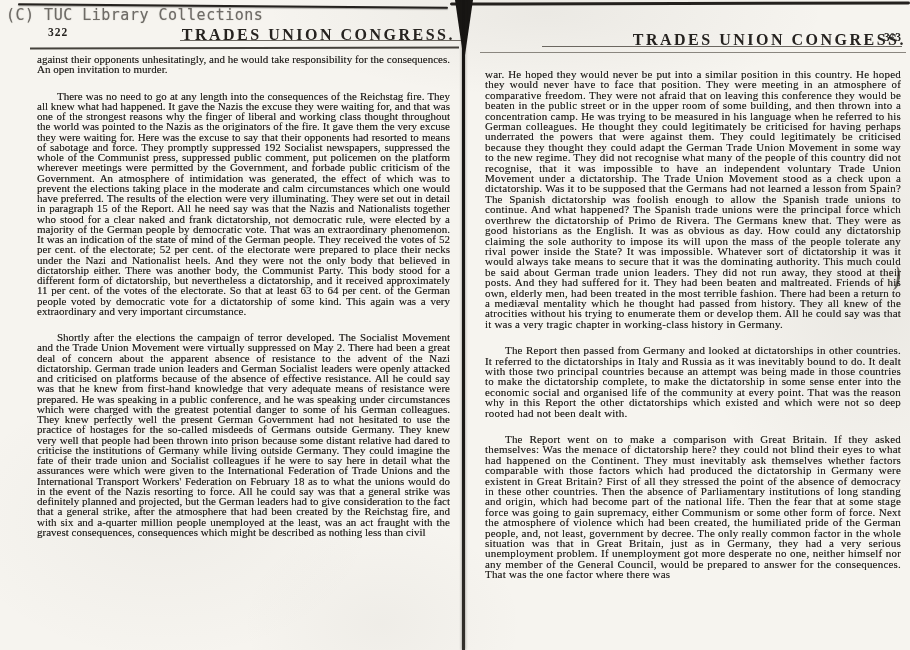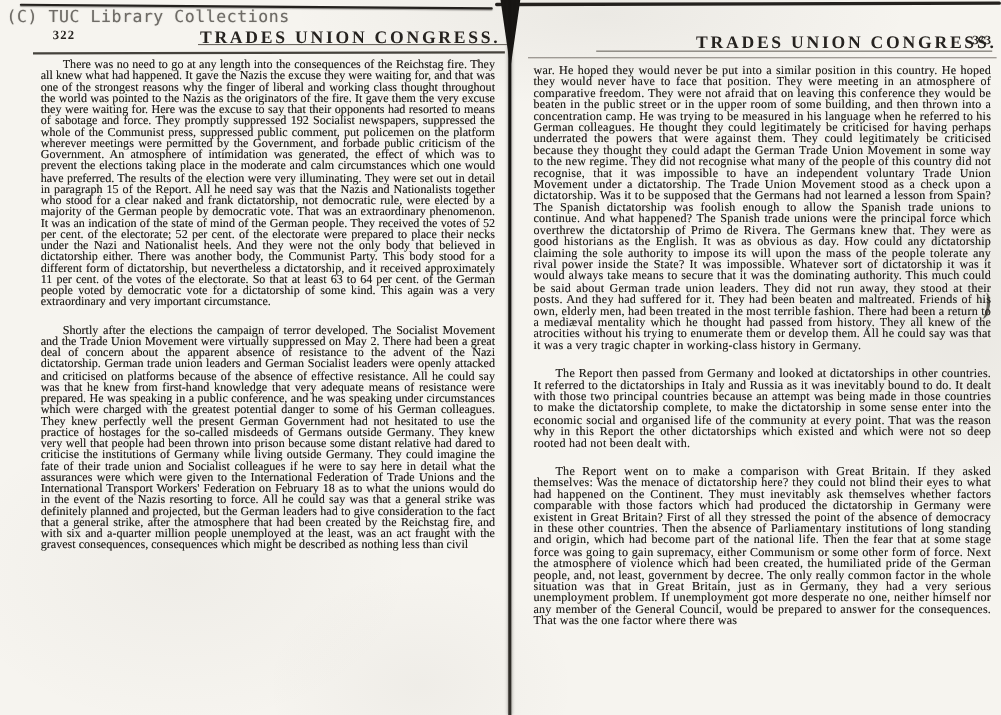--- a/index.html
+++ b/index.html
@@ -67,21 +67,21 @@
   #right-rule-a{left:64px;right:4px;top:46px;background:#6b6760;}
   #right-rule-b{left:2px;right:0;top:52px;background:#8a867f;}
   .page-body{
     position:absolute;left:7px;right:5px;
     text-align:justify;
     font-size:11px;
     color:#211f1c;
     text-shadow:0 0 0.4px rgba(33,31,28,0.55);
   }
   #left-page .page-body{top:54px;line-height:10.25px;}
-  #right-page .page-body{top:59px;line-height:10.4px;letter-spacing:0.2px;}
+  #right-page .page-body{top:69px;line-height:10.4px;letter-spacing:0.2px;}
   .page-body p{margin:0;padding:0;}
   .page-body p + p{margin-top:16px;}
   .page-body p.indent{text-indent:20px;}
 </style>
 </head>
 <body>
 
 <div id="scan">
 
   <div id="edge-top-left" class="edge-line"></div>
@@ -93,20 +93,21 @@
   <div id="watermark">(C) TUC Library Collections</div>
 
   <div id="left-page" class="page">
     <div class="page-header">
       <span class="page-num">322</span>
       <span class="running-title">TRADES UNION CONGRESS.</span>
     </div>
     <div id="left-rule-a" class="rule"></div>
     <div id="left-rule-b" class="rule"></div>
     <div class="page-body">
+        <p>against their opponents unhesitatingly, and he would take responsibility for the consequences. An open invitation to murder.</p>
         <p class="indent">There was no need to go at any length into the consequences of the Reichstag fire. They all knew what had happened. It gave the Nazis the excuse they were waiting for, and that was one of the strongest reasons why the finger of liberal and working class thought throughout the world was pointed to the Nazis as the originators of the fire. It gave them the very excuse they were waiting for. Here was the excuse to say that their opponents had resorted to means of sabotage and force. They promptly suppressed 192 Socialist newspapers, suppressed the whole of the Communist press, suppressed public comment, put policemen on the platform wherever meetings were permitted by the Government, and forbade public criticism of the Government. An atmosphere of intimidation was generated, the effect of which was to prevent the elections taking place in the moderate and calm circumstances which one would have preferred. The results of the election were very illuminating. They were set out in detail in paragraph 15 of the Report. All he need say was that the Nazis and Nationalists together who stood for a clear naked and frank dictatorship, not democratic rule, were elected by a majority of the German people by democratic vote. That was an extraordinary phenomenon. It was an indication of the state of mind of the German people. They received the votes of 52 per cent. of the electorate; 52 per cent. of the electorate were prepared to place their necks under the Nazi and Nationalist heels. And they were not the only body that believed in dictatorship either. There was another body, the Communist Party. This body stood for a different form of dictatorship, but nevertheless a dictatorship, and it received approximately 11 per cent. of the votes of the electorate. So that at least 63 to 64 per cent. of the German people voted by democratic vote for a dictatorship of some kind. This again was a very extraordinary and very important circumstance.</p>
         <p class="indent">Shortly after the elections the campaign of terror developed. The Socialist Movement and the Trade Union Movement were virtually suppressed on May 2. There had been a great deal of concern about the apparent absence of resistance to the advent of the Nazi dictatorship. German trade union leaders and German Socialist leaders were openly attacked and criticised on platforms because of the absence of effective resistance. All he could say was that he knew from first-hand knowledge that very adequate means of resistance were prepared. He was speaking in a public conference, and he was speaking under circumstances which were charged with the greatest potential danger to some of his German colleagues. They knew perfectly well the present German Government had not hesitated to use the practice of hostages for the so-called misdeeds of Germans outside Germany. They knew very well that people had been thrown into prison because some distant relative had dared to criticise the institutions of Germany while living outside Germany. They could imagine the fate of their trade union and Socialist colleagues if he were to say here in detail what the assurances were which were given to the International Federation of Trade Unions and the International Transport Workers' Federation on February 18 as to what the unions would do in the event of the Nazis resorting to force. All he could say was that a general strike was definitely planned and projected, but the German leaders had to give consideration to the fact that a general strike, after the atmosphere that had been created by the Reichstag fire, and with six and a-quarter million people unemployed at the least, was an act fraught with the gravest consequences, consequences which might be described as nothing less than civil</p>
       </div>
   </div>
 
   <div id="right-page" class="page">
     <div class="page-header">
       <span class="running-title">TRADES UNION CONGRESS.</span>
       <span class="page-num">3²3</span>
     </div>

